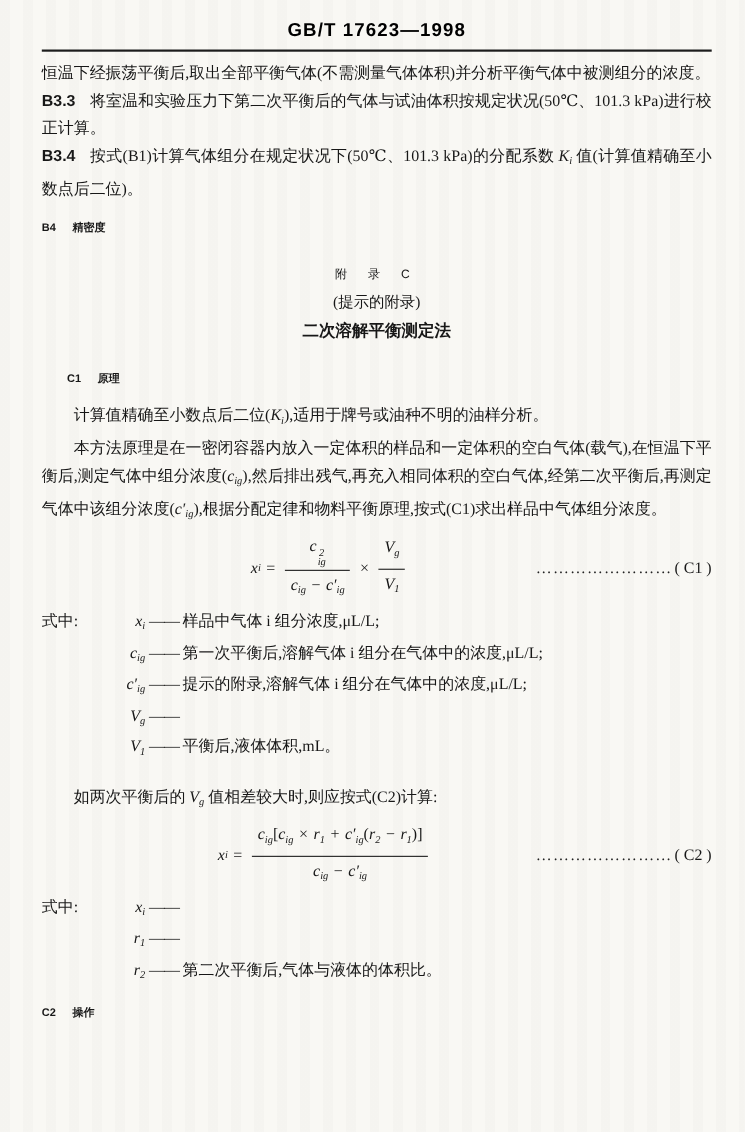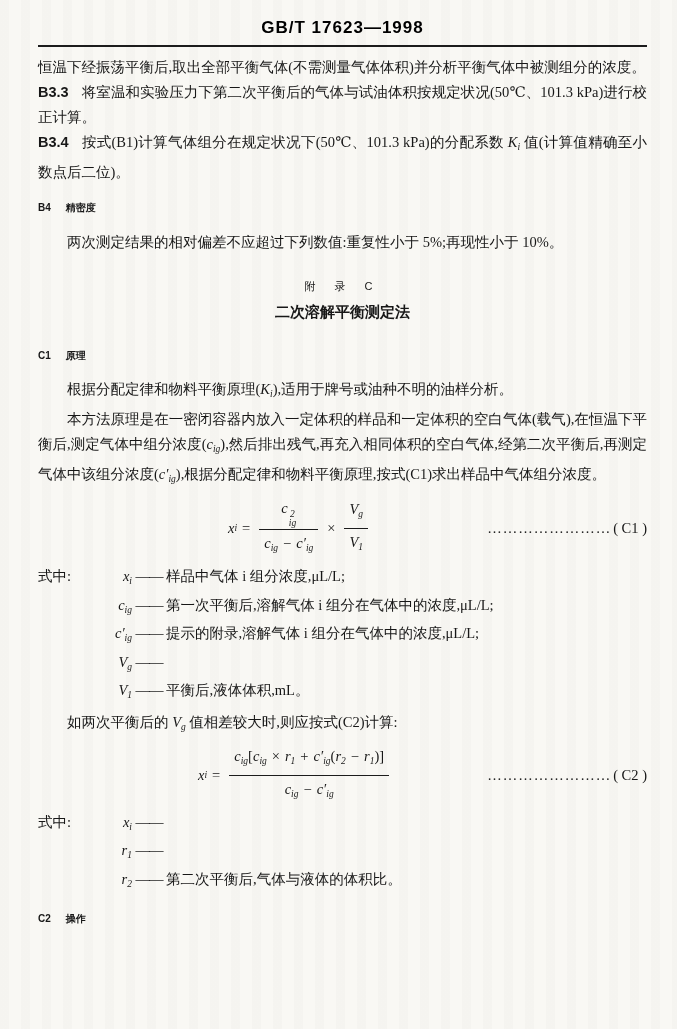--- a/index.html
+++ b/index.html
@@ -38,21 +38,21 @@
   .b4-para { margin-top:11px; }
 
   
   .appendix-head { text-align:center; margin-top:20px; }
   .appendix-title { font-weight:normal; font-size:11px; letter-spacing:8px; line-height:23px;
     font-family:"Liberation Sans","DejaVu Sans",sans-serif; }
   .appendix-subtitle { font-size:14px; line-height:23px; margin-top:2px; }
   .appendix-method { font-weight:bold; font-size:15px; line-height:23px; margin-top:2px;
     font-family:"Liberation Sans","DejaVu Sans",sans-serif; }
 
-  .c1-heading { margin-top:22px; }
+  .c1-heading { margin-top:22px;margin-left:23px; }
   .c1-para { margin-top:10px; }
 
   
   .v { font-style:italic; font-family:"Liberation Serif","DejaVu Serif",serif; }
   sub.s { font-size:9.5px; font-style:italic; vertical-align:-3px; letter-spacing:0; }
   .supsub { display:inline-flex; flex-direction:column; vertical-align:-4px;
     font-size:9.5px; line-height:9px; font-style:italic; margin-left:1px; }
   .frac { display:inline-flex; flex-direction:column; vertical-align:middle; text-align:center; margin:0 4px; }
   .frac .num { padding:0 5px 1px; border-bottom:1.2px solid #1c1c1c; }
   .frac .den { padding:1px 5px 0; }
@@ -63,21 +63,21 @@
   .f-label { white-space:nowrap; padding-left:2px; }
   .op { margin:0 5px; }
 
   
   .def-row { display:flex; line-height:23.5px; }
   .def-prefix { flex:0 0 50px; }
   .def-sym { flex:0 0 44px; text-align:right; white-space:nowrap; }
   .def-dash { flex:0 0 34px; text-align:center; letter-spacing:-1px; }
   .def-desc { flex:1; }
 
-  .note-line { margin-top:2px; text-indent:2em; }
+  .note-line { margin-top:16px; text-indent:2em; }
 
   .c2-heading { margin-top:12px; }
 </style>
 </head>
 <body>
 
 <div class="page">
 
   <header class="doc-header">
     <div class="doc-number">GB/T 17623—1998</div>
@@ -87,30 +87,30 @@
   <main class="doc-body">
 
     <p>恒温下经振荡平衡后,取出全部平衡气体(不需测量气体体积)并分析平衡气体中被测组分的浓度。</p>
 
 
     <p><span class="clause-label">B3.3</span><span>将室温和实验压力下第二次平衡后的气体与试油体积按规定状况(50℃、101.3 kPa)进行校正计算。</span></p>
 
     <p><span class="clause-label">B3.4</span><span>按式(B1)计算气体组分在规定状况下(50℃、101.3 kPa)的分配系数 </span><span class="v">K</span><sub class="s">i</sub><span> 值(计算值精确至小数点后二位)。</span></p>
 
     <h2 class="sec-heading b4-heading"><span class="sec-num">B4</span><span>精密度</span></h2>
-    <p class="indent b4-para">两次测定结果的相对偏差不应超过下列数值:重复性小于 5%;再现性小于 10%。</p>
 
     <div class="appendix-head">
       <div class="appendix-title">附 录 C</div>
+      <div class="appendix-subtitle">(提示的附录)</div>
       <div class="appendix-method">二次溶解平衡测定法</div>
     </div>
 
     <h2 class="sec-heading c1-heading"><span class="sec-num">C1</span><span>原理</span></h2>
 
-    <p class="indent c1-para"><span>根据分配定律和物料平衡原理(</span><span class="v">K</span><sub class="s">i</sub><span>),适用于牌号或油种不明的油样分析。</span></p>
+    <p class="indent c1-para"><span>计算值精确至小数点后二位(</span><span class="v">K</span><sub class="s">i</sub><span>),适用于牌号或油种不明的油样分析。</span></p>
 
     <p class="indent"><span>本方法原理是在一密闭容器内放入一定体积的样品和一定体积的空白气体(载气),在恒温下平衡后,测定气体中组分浓度(</span><span class="v">c</span><sub class="s">ig</sub><span>),然后排出残气,再充入相同体积的空白气体,经第二次平衡后,再测定气体中该组分浓度(</span><span class="v">c′</span><sub class="s">ig</sub><span>),根据分配定律和物料平衡原理,按式(C1)求出样品中气体组分浓度。</span></p>
 
     <div class="formula-row">
       <span class="f-spacer"></span>
       <span class="f-body">
         <span class="v">x</span>
           <sub class="s">i</sub>
         <span class="op">=</span>
         <span class="frac">

